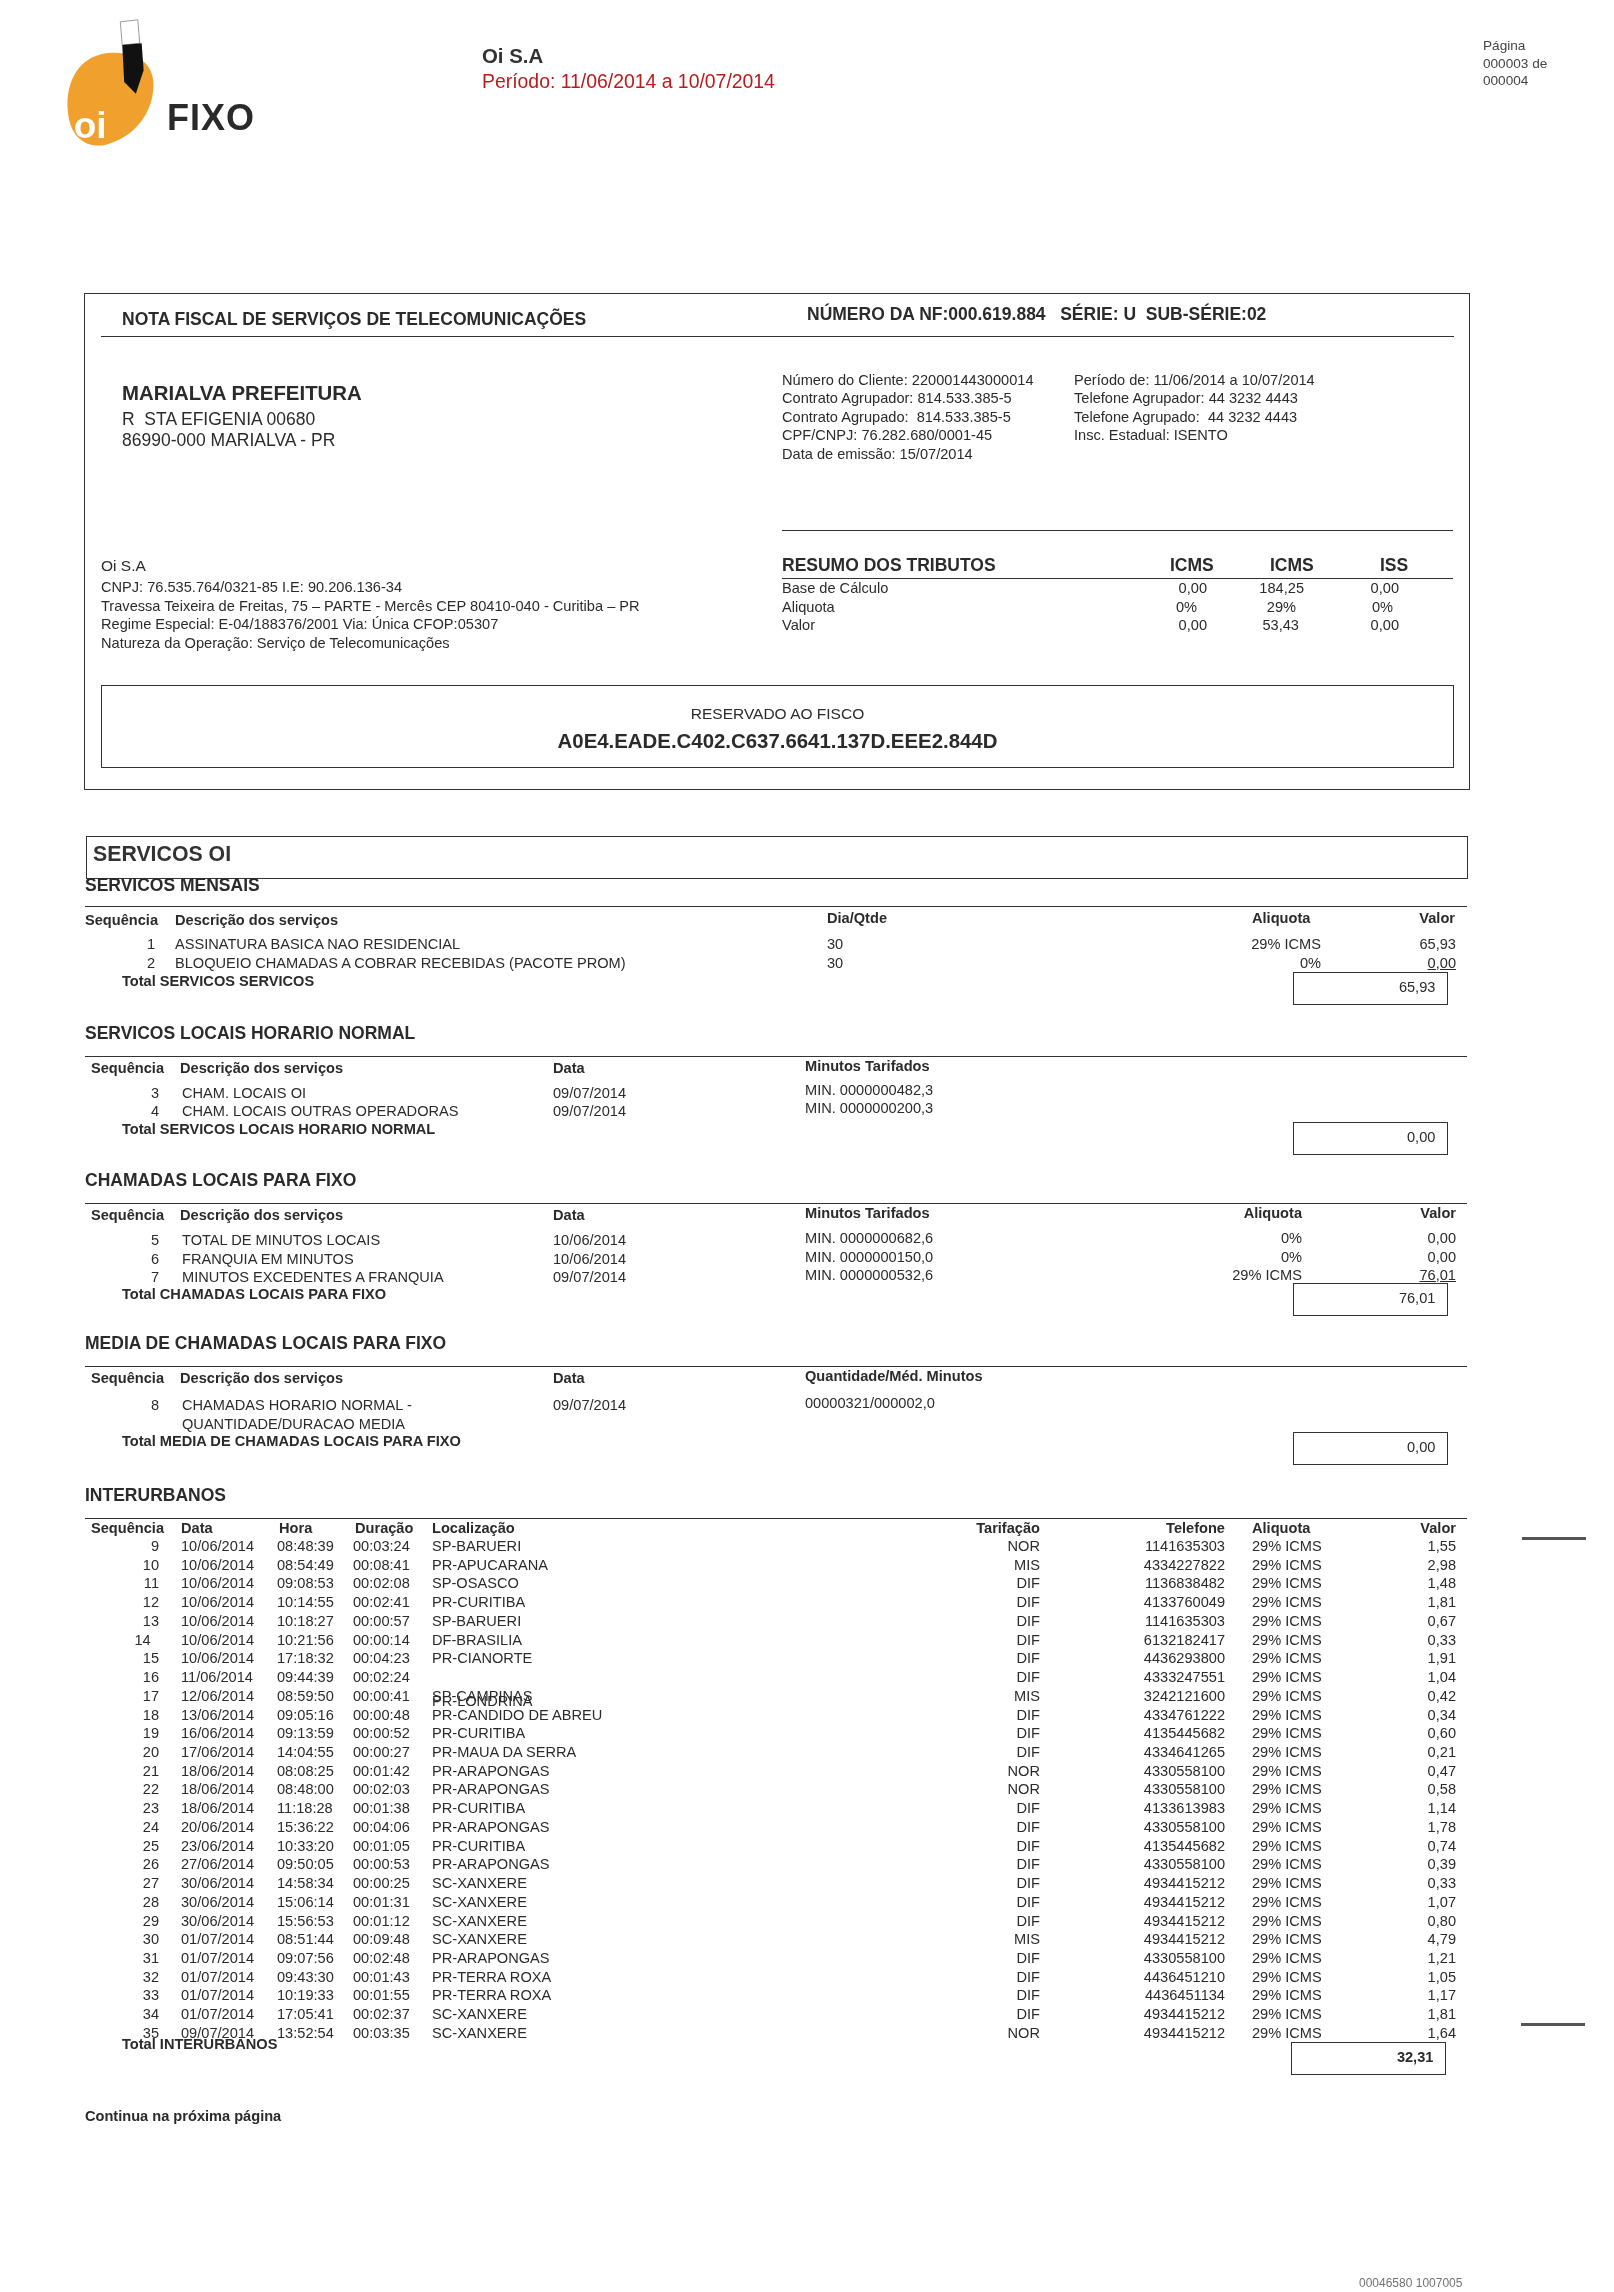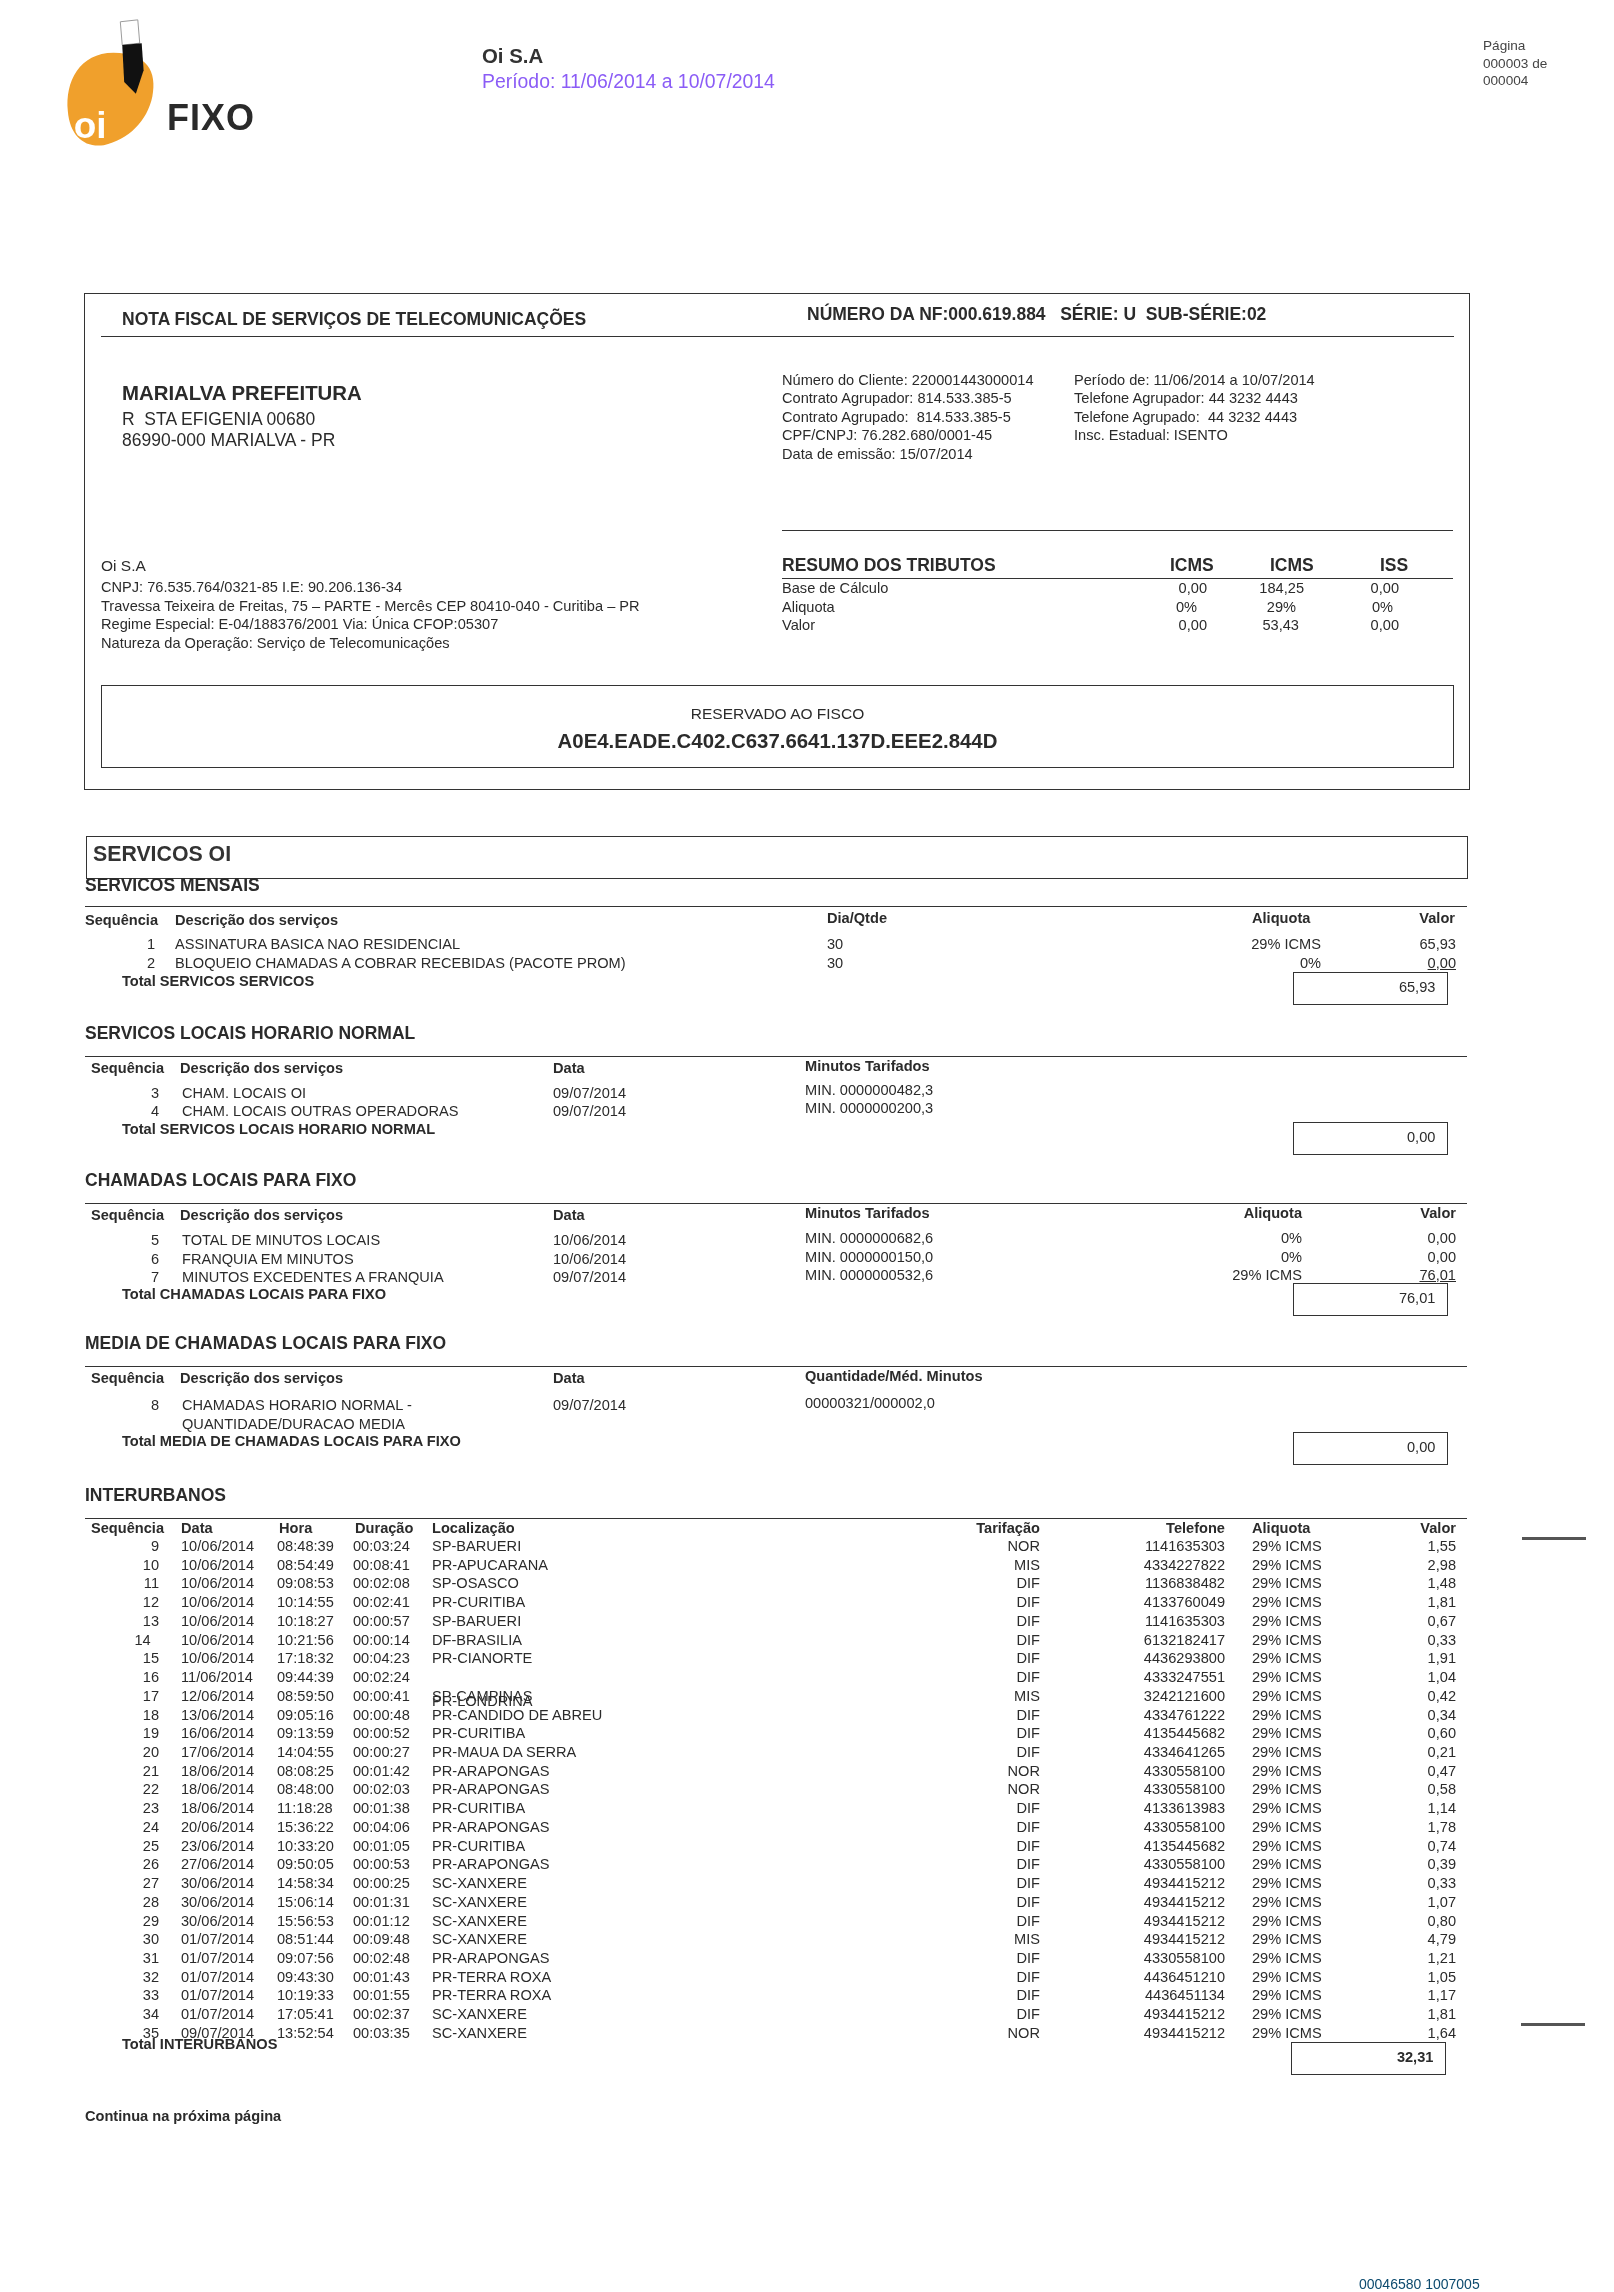--- a/index.html
+++ b/index.html
@@ -2,21 +2,21 @@
 <html><head>
 <meta charset="utf-8">
 <style>
   html, body { margin: 0; padding: 0; background: #ffffff; }
   body { width: 1615px; height: 2292px; position: relative; font-family: "Liberation Sans", sans-serif; color: #2b2b2b; overflow: hidden; }
   .abs { position: absolute; }
   
   .logo { left: 60px; top: 13.6px; width: 107px; height: 136px; }
   .logo-fixo { left: 167px; top: 97px; font-size: 36px; font-weight: bold; color: #2a2a2a; letter-spacing: 1px; }
   .hdr-company { left: 482px; top: 45px; font-size: 20.4px; font-weight: bold; color: #333; }
-  .hdr-period { left: 482px; top: 70px; font-size: 19.4px; color: #8b5cf6; }
+  .hdr-period { left: 482px; top: 70px; font-size: 19.4px; color: #b91c1c; }
   .hdr-page { left: 1483px; top: 37px; font-size: 13.6px; color: #444; line-height: 17.5px; width: 78px; }
 
   
   .nf-box { left: 84px; top: 293px; width: 1386px; height: 497px; border: 1.9px solid #333; box-sizing: border-box; }
   .hline { position: absolute; height: 0; border-top: 1.9px solid #333; }
   .nf-title { left: 122px; top: 309px; font-size: 17.5px; font-weight: bold; }
   .nf-num { left: 807px; top: 304px; font-size: 17.5px; font-weight: bold; }
   .cli-name { left: 122px; top: 382px; font-size: 20.4px; font-weight: bold; }
   .cli-addr { left: 122px; top: 409px; font-size: 17.5px; line-height: 21.3px; }
   .cli-info { left: 782px; top: 371px; font-size: 14.6px; line-height: 18.4px; }
@@ -38,21 +38,21 @@
   .cell { font-size: 14.6px; white-space: nowrap; }
   .total-lbl { font-size: 14.6px; font-weight: bold; }
   .total-box { width: 155px; height: 33px; border: 1.9px solid #333; box-sizing: border-box; text-align: right; padding-right: 11.6px; font-size: 14.6px; line-height: 29px; }
   .r { text-align: right; }
 
   
   .it-row { position: absolute; left: 0; height: 18.4px; font-size: 14.6px; white-space: nowrap; }
   .it-row span { position: absolute; }
   .footer-note { left: 85px; top: 2108px; font-size: 14.6px; font-weight: bold; }
   .side-mark { width: 64px; height: 0; border-top: 3.9px solid #555; }
-  .bottom-code { left: 1359px; top: 2276px; font-size: 14px; color: #0c4a6e; }
+  .bottom-code { left: 1359px; top: 2276px; font-size: 12px; color: #737373; }
 </style>
 </head>
 <body>
 
 <div class="abs logo">
   <svg width="107" height="136" viewBox="0 0 110 140">
     <path d="M55 40 C20 40 5 70 8 100 C10 125 25 138 45 135 C70 130 90 110 95 85 C100 60 90 40 55 40 Z" fill="#f0a02c"></path>
     <path d="M62 8 L80 6 L82 30 L64 32 Z" fill="#ffffff" stroke="#999" stroke-width="1"></path>
     <path d="M64 32 L84 30 L86 58 L78 82 L66 70 Z" fill="#111111"></path>
     <text x="14" y="128" font-size="38" font-weight="bold" fill="#ffffff" font-family="Liberation Sans, sans-serif">oi</text>

